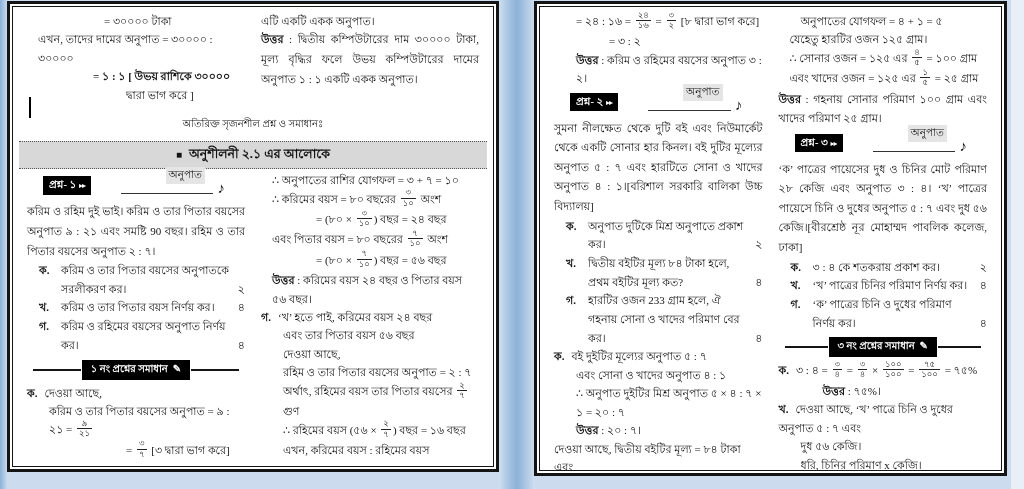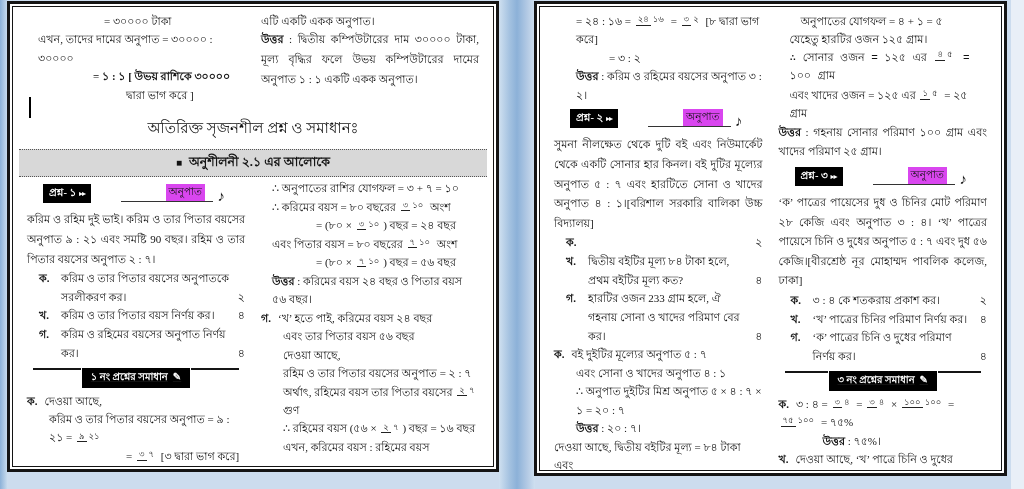--- a/index.html
+++ b/index.html
@@ -23,21 +23,21 @@
   .page { position: absolute; background: #fff; border: 3px solid #141414; }
   .page1 { left: 7px;  top: 1px; width: 492px; height: 471px; }
   .page2 { left: 534px; top: 1px; width: 473px; height: 475px; }
   .page-inner { position: absolute; inset: 2px; border: 1px solid #141414; background: #fff; padding: 5px 6px 2px; overflow: hidden; }
 
   .cursor { position: absolute; left: 16px; top: 90px; width: 2px; height: 21px; background: #000; }
 
   .twocol { display: flex; gap: 16px; padding: 0 8px; }
   .col { flex: 1; min-width: 0; }
 
-  .center-title { text-align: center; font-size: 15px; margin: 12px 0 8px; }
+  .center-title { text-align: center; font-size: 10px; margin: 12px 0 8px; }
 
   .graybar {
     background: #d8d8d8;
     border-top: 1px dotted #555; border-bottom: 1px dotted #555;
     text-align: center; font-weight: bold; font-size: 12.5px;
     padding: 3px 0; margin: 3px 0 2px;
   }
   .sq { font-size: 10px; margin-right: 7px; }
 
   .line { position: relative; line-height: 1.68; min-height: 18px; }
@@ -51,33 +51,33 @@
   .qa .qm { position: absolute; right: 0; bottom: 0; }
 
   .qhead { position: relative; height: 22px; margin: 5px 16px 4px; }
   .qbadge {
     position: absolute; left: 0; top: 0;
     background: #000; color: #fff; font-weight: bold;
     font-size: 10.5px; padding: 1px 6px 2px; line-height: 1.5;
   }
   .qarr { font-size: 8px; letter-spacing: -1px; }
   .qline { position: absolute; left: 78px; right: 16px; bottom: 4px; border-bottom: 1.3px solid #333; }
-  .qtag { position: absolute; right: 24px; bottom: 5px; font-size: 10.5px; background: #d946ef; padding: 0 3px; }
+  .qtag { position: absolute; right: 24px; bottom: 14px; font-size: 10.5px; background: #e5e5e5; padding: 0 3px; }
   .qnote { position: absolute; right: 4px; bottom: 1px; font-size: 15px; font-weight: bold; }
 
-  .solhead { display: flex; align-items: flex-start; margin: 5px 6px 4px; text-decoration: underline; }
+  .solhead { display: flex; align-items: center; margin: 5px 6px 4px; }
   .sline { flex: 1; height: 2px; background: #151515; }
   .sbadge {
     background: #000; color: #fff; font-weight: bold;
     font-size: 10px; padding: 1px 9px 2px; margin: 0 1px; white-space: nowrap;
   }
   .pen { font-size: 10px; margin-left: 5px; }
 
   .frac {
-    display: inline-flex; flex-direction: row; vertical-align: middle;
+    display: inline-flex; flex-direction: column; vertical-align: middle;
     text-align: center; line-height: 1.1; font-size: 8.5px;
     margin: 0 2px; position: relative; top: -2px;
   }
   .fn { border-bottom: 1px solid #222; padding: 0 2px; display: block; }
   .fd { padding: 0 2px; display: block; }
   b { font-weight: bold; }
 </style>
 </head>
 <body>
 
@@ -196,20 +196,21 @@
           <div class="line" style="padding-left: 22px;"><b>উত্তর</b> : করিম ও রহিমের বয়সের অনুপাত ৩ : ২।</div>
           <div class="qhead">
             <span class="qbadge">প্রশ্ন- ২ <span class="qarr">▸▸</span></span>
             <span class="qline"></span>
             <span class="qtag">অনুপাত</span>
             <span class="qnote">♪</span>
           </div>
           <div class="para">সুমনা নীলক্ষেত থেকে দুটি বই এবং নিউমার্কেট থেকে একটি সোনার হার কিনল। বই দুটির মূল্যের অনুপাত ৫ : ৭ এবং হারটিতে সোনা ও খাদের অনুপাত ৪ : ১।[বরিশাল সরকারি বালিকা উচ্চ বিদ্যালয়]</div>
           <div class="qa">
             <span class="ql">ক.</span>
+            <span class="qt">অনুপাত দুটিকে মিশ্র অনুপাতে প্রকাশ কর।</span>
             <span class="qm">২</span>
           </div>
           <div class="qa">
             <span class="ql">খ.</span>
             <span class="qt">দ্বিতীয় বইটির মূল্য ৮৪ টাকা হলে, প্রথম বইটির মূল্য কত?</span>
             <span class="qm">৪</span>
           </div>
           <div class="qa">
             <span class="ql">গ.</span>
             <span class="qt">হারটির ওজন 233 গ্রাম হলে, ঐ গহনায় সোনা ও খাদের পরিমাণ বের কর।</span>
@@ -217,21 +218,21 @@
           </div>
           <div class="line"><span class="ql">ক.</span>বই দুইটির মূল্যের অনুপাত ৫ : ৭</div>
           <div class="line" style="padding-left: 22px;">এবং সোনা ও খাদের অনুপাত ৪ : ১</div>
           <div class="line" style="padding-left: 22px;">∴ অনুপাত দুইটির মিশ্র অনুপাত ৫ × ৪ : ৭ × ১ = ২০ : ৭</div>
           <div class="line" style="padding-left: 22px;"><b>উত্তর</b> : ২০ : ৭।</div>
           <div class="line">দেওয়া আছে, দ্বিতীয় বইটির মূল্য = ৮৪ টাকা এবং</div>
         </div>
       <div class="col">
           <div class="line" style="padding-left: 22px;">অনুপাতের যোগফল = ৪ + ১ = ৫</div>
           <div class="line" style="padding-left: 11px;">যেহেতু হারটির ওজন ১২৫ গ্রাম।</div>
-          <div class="line" style="padding-left: 11px; font-family: Liberation Mono, monospace;">∴ সোনার ওজন = ১২৫ এর <span class="frac">
+          <div class="line" style="padding-left: 11px;">∴ সোনার ওজন = ১২৫ এর <span class="frac">
               <span class="fn">৪</span>
               <span class="fd">৫</span>
             </span> = ১০০ গ্রাম</div>
           <div class="line" style="padding-left: 11px;">এবং খাদের ওজন = ১২৫ এর <span class="frac">
               <span class="fn">১</span>
               <span class="fd">৫</span>
             </span> = ২৫ গ্রাম</div>
           <div class="para"><b>উত্তর</b> : গহনায় সোনার পরিমাণ ১০০ গ্রাম এবং খাদের পরিমাণ ২৫ গ্রাম।</div>
           <div class="qhead">
             <span class="qbadge">প্রশ্ন- ৩ <span class="qarr">▸▸</span></span>
@@ -269,18 +270,19 @@
             </span> × <span class="frac">
               <span class="fn">১০০</span>
               <span class="fd">১০০</span>
             </span> = <span class="frac">
               <span class="fn">৭৫</span>
               <span class="fd">১০০</span>
             </span> = ৭৫%</div>
           <div class="line" style="padding-left: 44px;"><b>উত্তর</b> : ৭৫%।</div>
           <div class="line"><span class="ql">খ.</span>দেওয়া আছে, ‘খ’ পাত্রে চিনি ও দুধের অনুপাত ৫ : ৭ এবং</div>
           <div class="line" style="padding-left: 22px;">দুধ ৫৬ কেজি।</div>
+          <div class="line" style="padding-left: 22px;">ধরি, চিনির পরিমাণ x কেজি।</div>
         </div>
     </div>
   </div>
 </div>
 
 <div class="edge-right"></div>
 
 </body></html>

